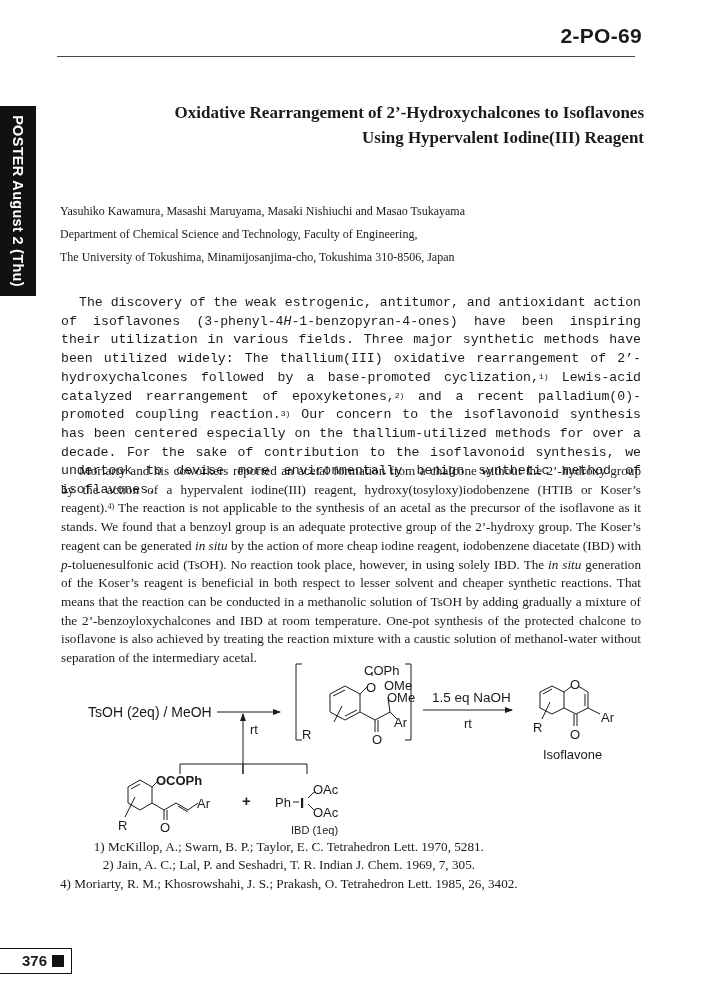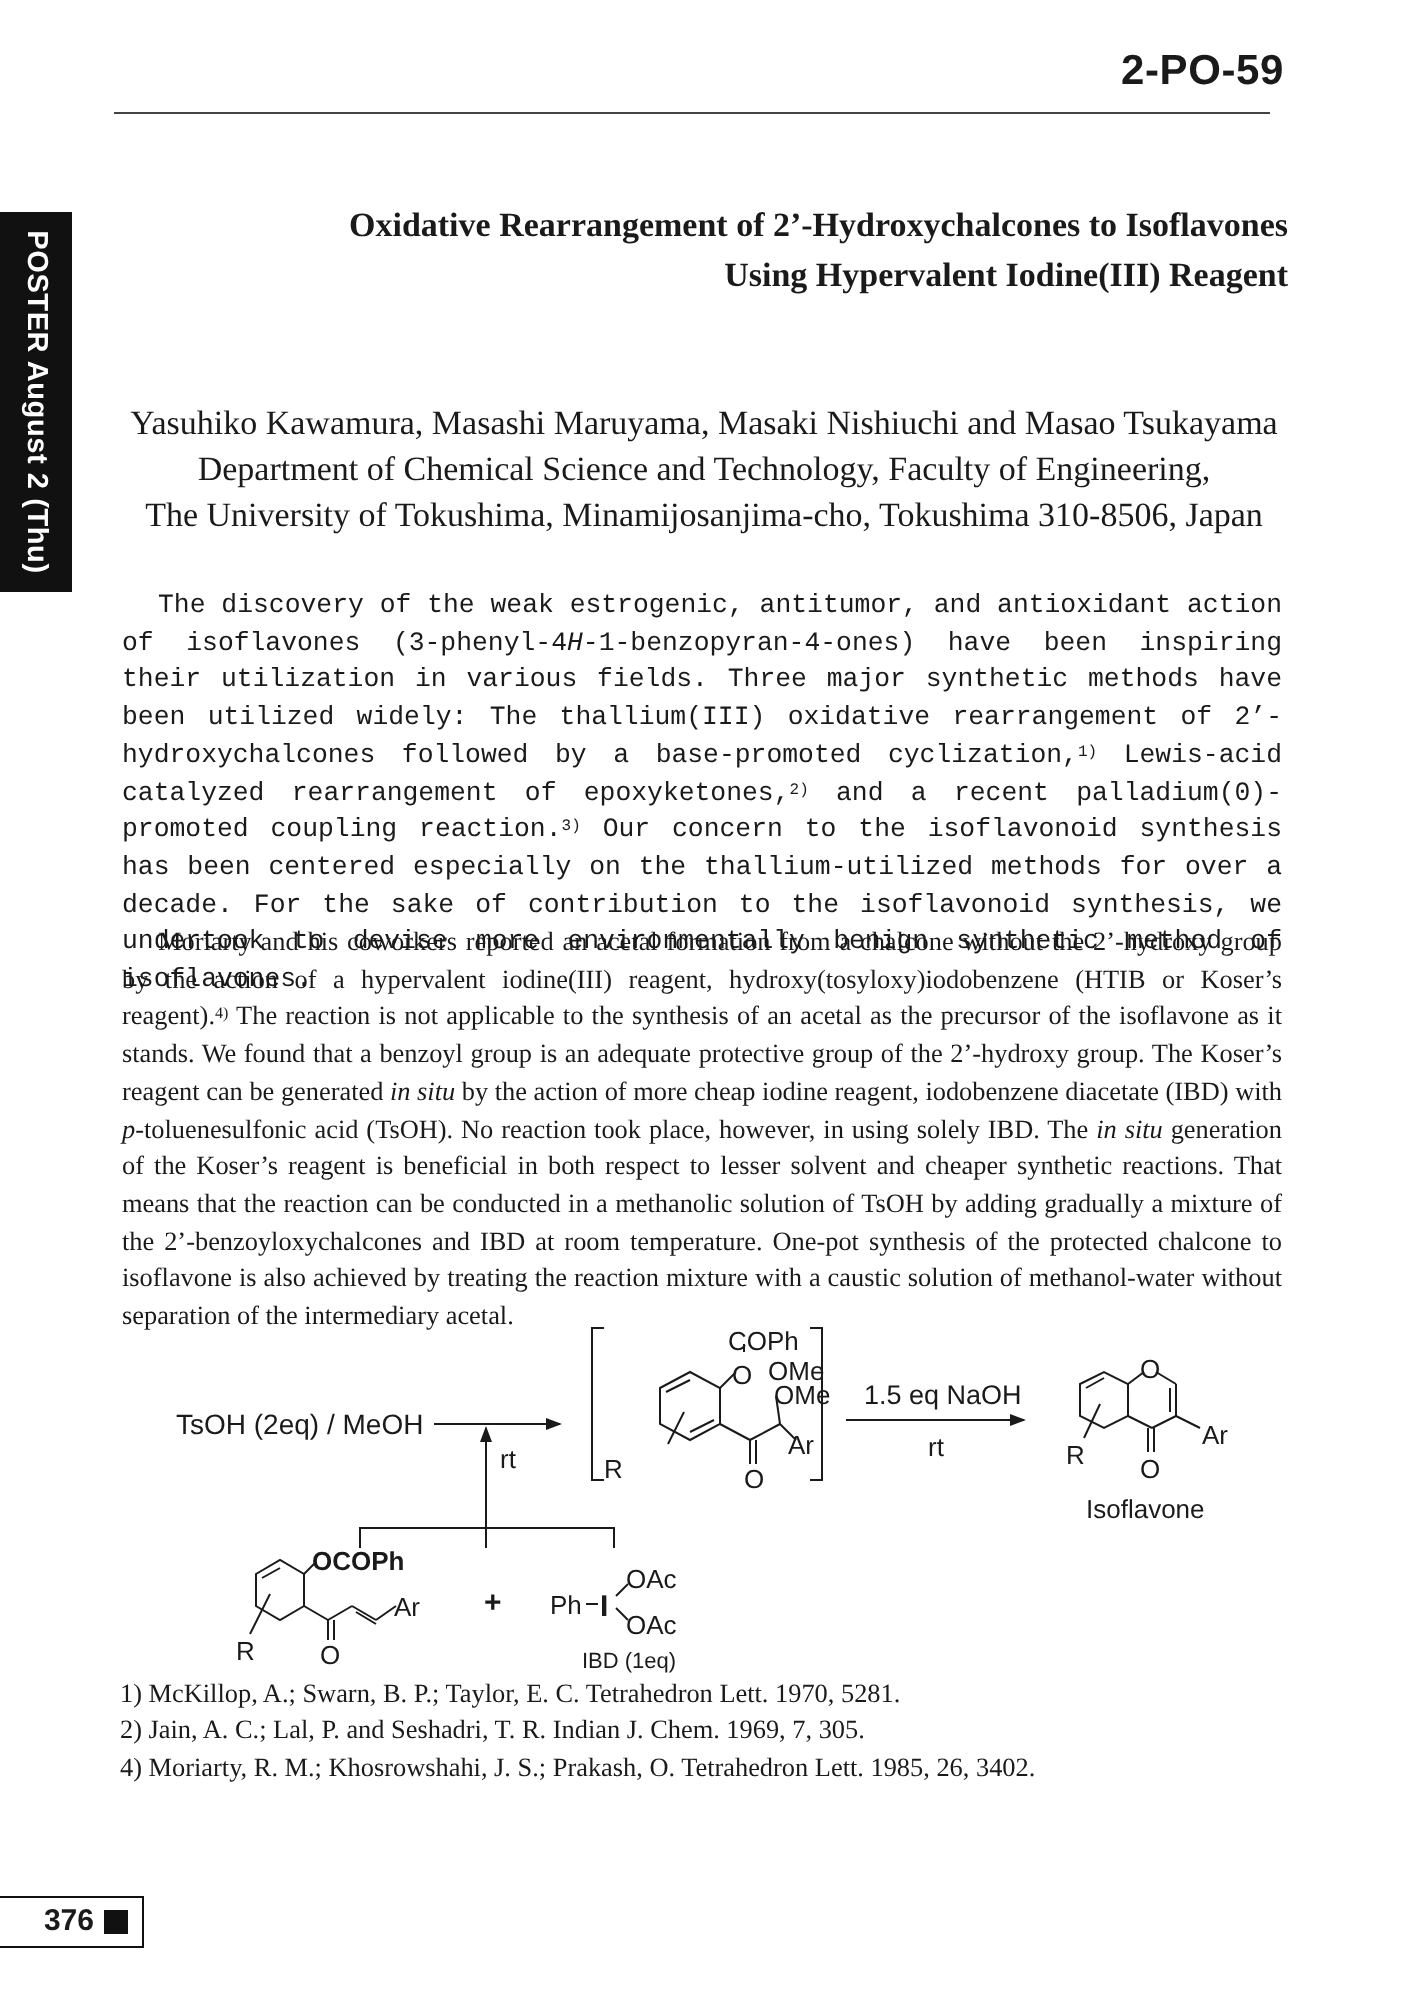--- a/index.html
+++ b/index.html
@@ -2,38 +2,38 @@
 <html><head>
 <meta charset="utf-8">
 <style>
   html, body { margin:0; padding:0; background:#fff; }
   body { width:704px; height:997px; position:relative; overflow:hidden; color:#1a1a1a; font-family:"Liberation Serif", serif; }
   .code { position:absolute; right:62px; top:24px; font-family:"Liberation Sans", sans-serif; font-weight:bold; font-size:21px; letter-spacing:0.3px; }
   .hr { position:absolute; left:57px; top:56px; width:578px; height:1px; background:#444; }
   .sidetab { position:absolute; left:0; top:106px; width:36px; height:190px; background:#111; }
   .sidetab span { position:absolute; left:50%; top:50%; transform:translate(-50%,-50%) rotate(90deg); white-space:nowrap; color:#fff; font-family:"Liberation Sans", sans-serif; font-weight:bold; font-size:14.5px; letter-spacing:0.3px; }
   .title { position:absolute; left:60px; width:584px; top:100px; text-align:right; font-weight:bold; font-size:17px; line-height:25px; }
-  .authors { position:absolute; left:60px; width:584px; top:200px; text-align:center; font-size:17px; line-height:23px; }
+  .authors { position:absolute; left:60px; width:584px; top:200px; font-size:12px; line-height:23px; }
   .body { position:absolute; left:61px; width:580px; font-size:13.2px; line-height:18.7px; text-align:justify; }
   .body p { margin:0; text-indent:18px; }
   sup { font-size:8px; vertical-align:top; position:relative; top:-1px; }
   .p1 { top:294px;font-family:Liberation Mono, monospace; }
   .p2 { top:462px; }
   .scheme { position:absolute; left:80px; top:662px; width:580px; height:175px; }
   .scheme text { font-family:"Liberation Sans", sans-serif; fill:#1a1a1a; }
-  .refs { position:absolute; left:60px; top:838px; font-size:13.2px; line-height:18.3px; }
+  .refs { position:absolute; left:60px; top:838px; font-size:13.2px; line-height:18.3px;text-align:center; }
   .refs div { white-space:nowrap; }
   .pagebox { position:absolute; left:-2px; top:948px; width:74px; height:26px; border:1.5px solid #111; border-left:none; box-sizing:border-box; }
   .pagebox .num { position:absolute; right:24px; top:3px; font-family:"Liberation Sans", sans-serif; font-weight:bold; font-size:15px; }
   .pagebox .sq { position:absolute; right:7px; top:6px; width:12px; height:12px; background:#111; }
 </style>
 </head>
 <body>
 
-<div class="code">2-PO-59</div>
+<div class="code">2-PO-69</div>
 <div class="hr"></div>
 <div class="sidetab">
     <span>POSTER August 2 (Thu)</span>
   </div>
 
 <div class="title">
   <div>Oxidative Rearrangement of 2’-Hydroxychalcones to Isoflavones</div>
   <div>Using Hypervalent Iodine(III) Reagent</div>
 </div>
 

